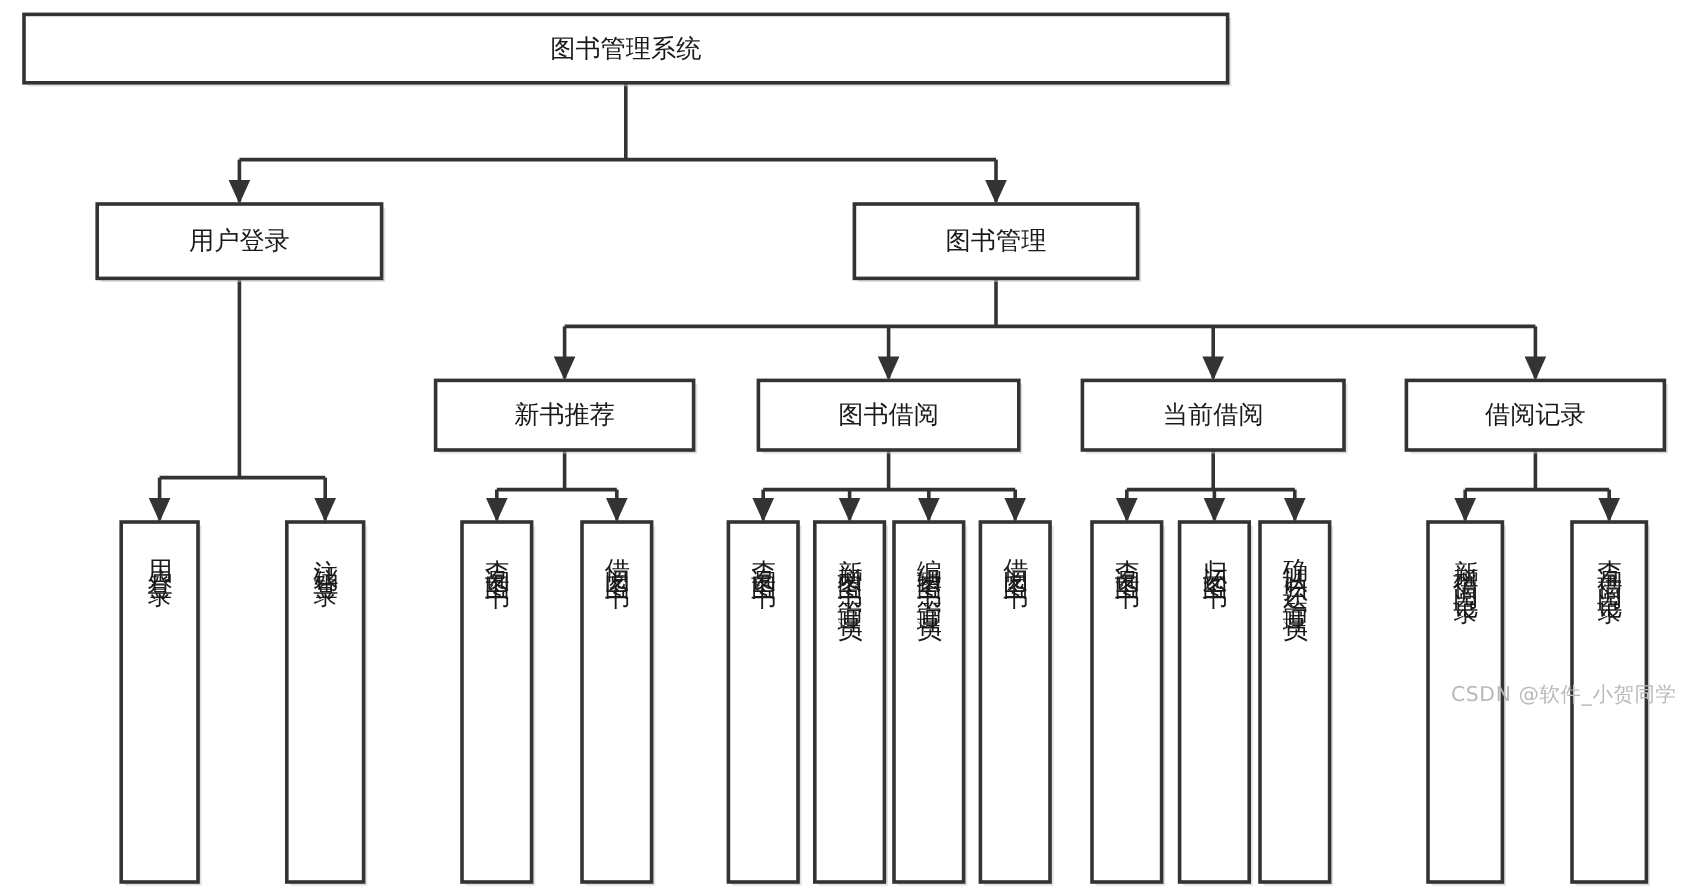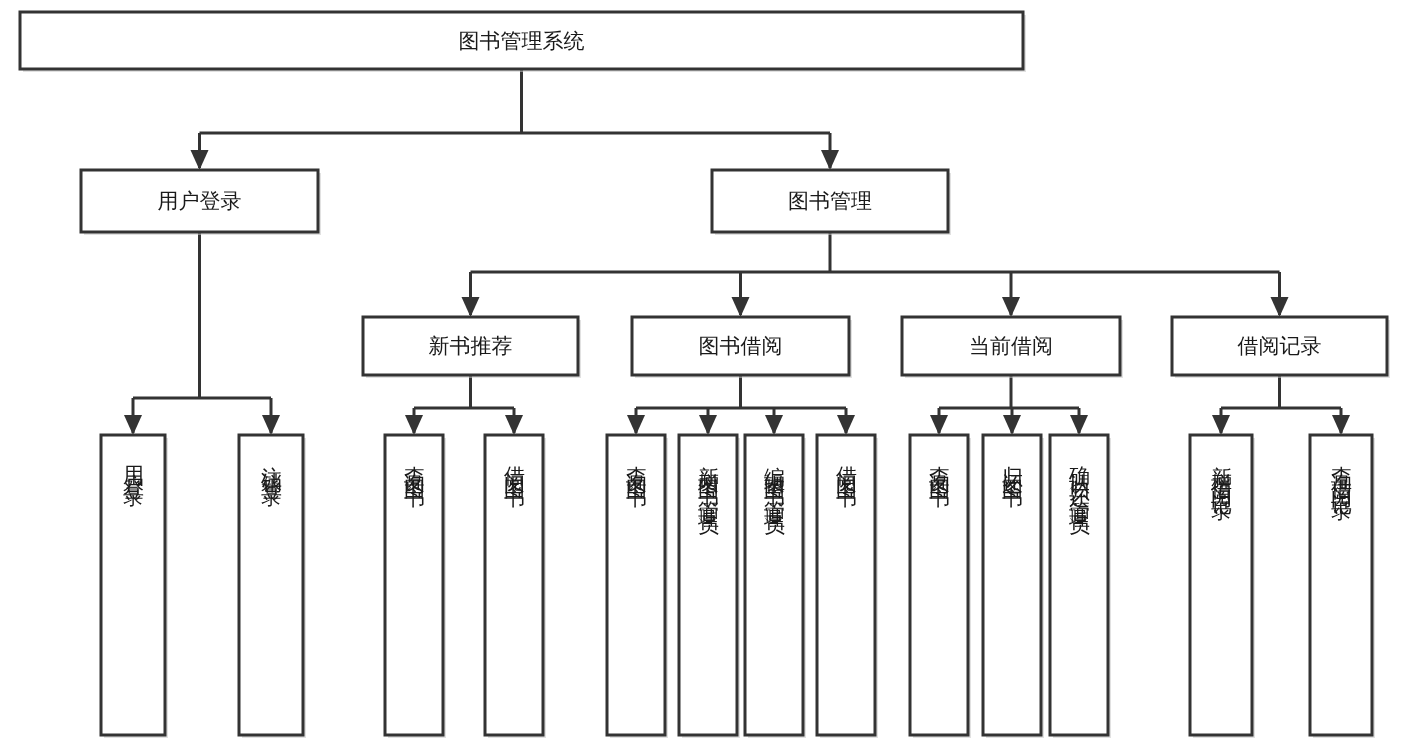--- a/index.html
+++ b/index.html
@@ -227,13 +227,14 @@
         <span class="leaf-label">确认归还（管理员）</span>
       </div>
       <div class="leaf-label-wrap" style="left: 1190px; top: 449px; width: 62px; height: 282px;">
         <span class="leaf-label">新增借阅记录</span>
       </div>
       <div class="leaf-label-wrap" style="left: 1310px; top: 449px; width: 62px; height: 282px;">
         <span class="leaf-label">查询借阅记录</span>
       </div>
     </div>
 
+  <div id="watermark">CSDN @软件_小贺同学</div>
 </div>
 
 </body></html>

